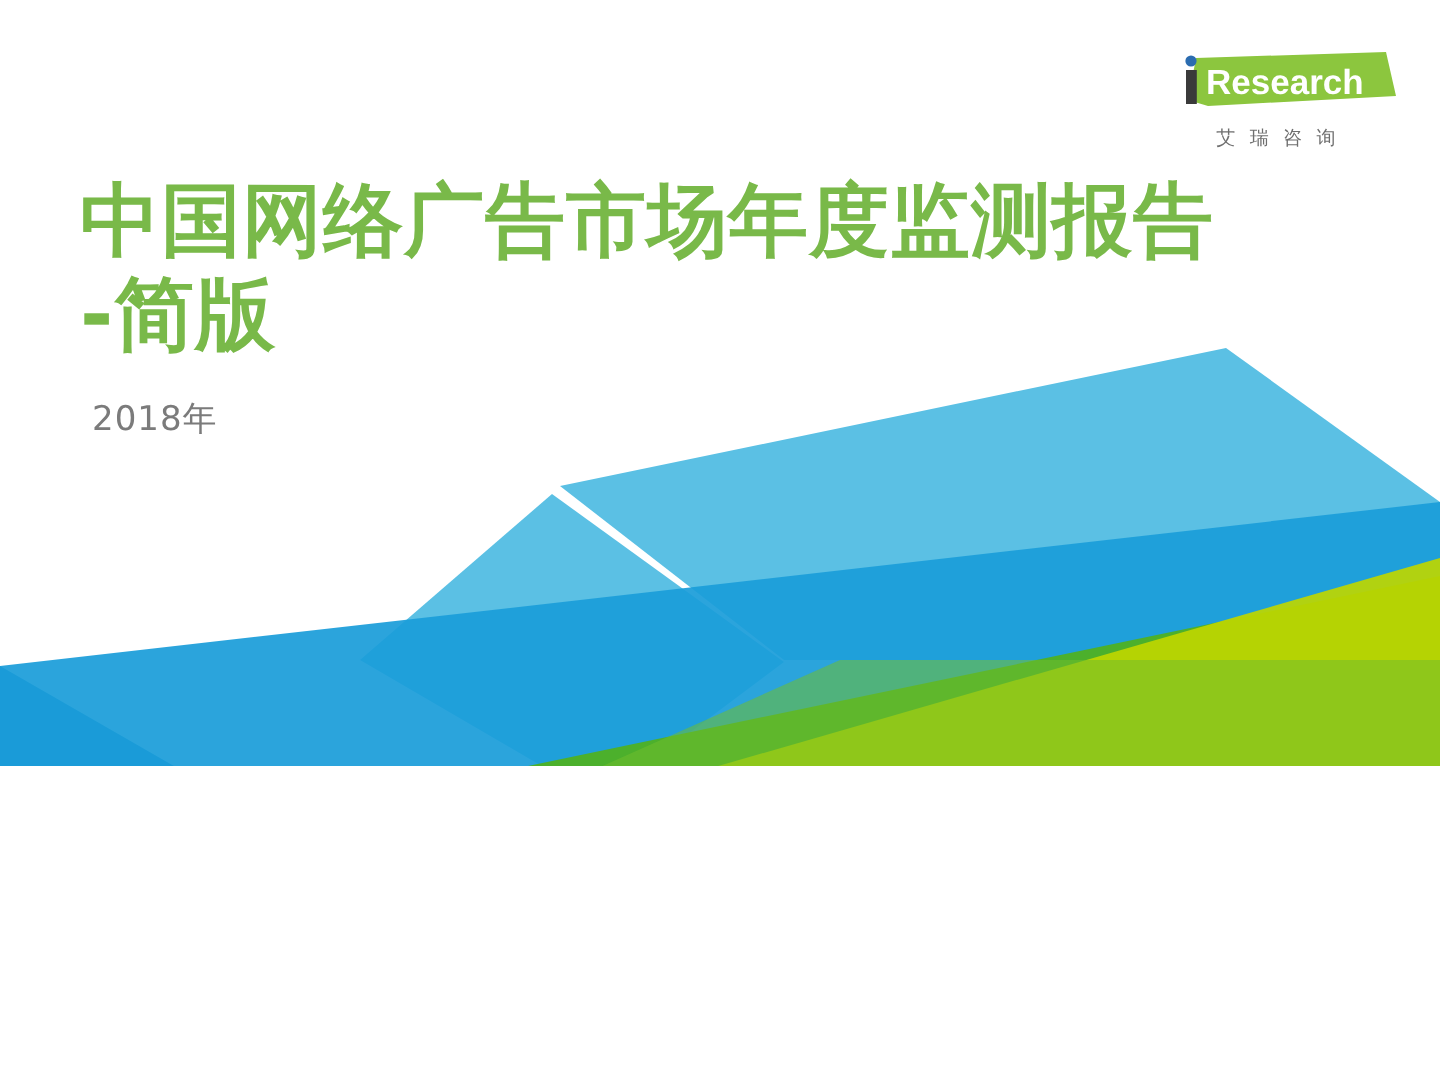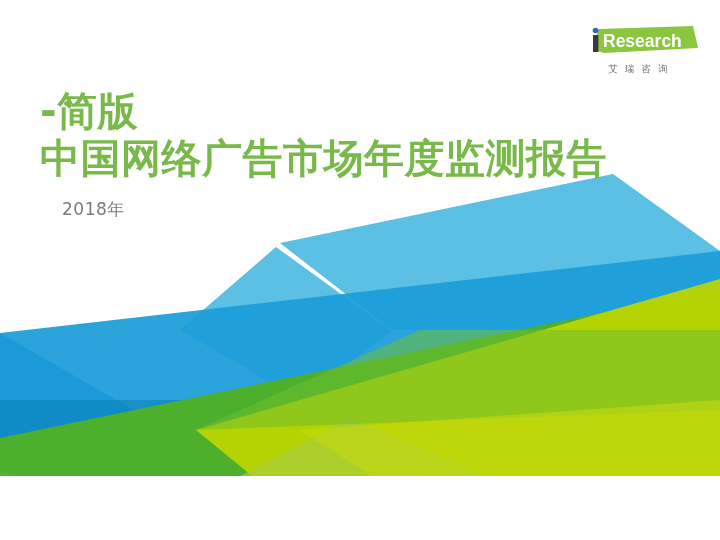--- a/index.html
+++ b/index.html
@@ -6,21 +6,21 @@
     margin: 0;
     padding: 0;
     background: #ffffff;
   }
   body {
     font-family: "Liberation Sans", "DejaVu Sans", sans-serif;
   }
   #slide {
     position: relative;
     width: 720px;
-    height: 476px;
+    height: 383px;
     background: #ffffff;
     overflow: hidden;
   }
 
   
   #bg-art {
     position: absolute;
     left: 0;
     top: 0;
     width: 720px;
@@ -64,21 +64,21 @@
     font-size: 40px;
     line-height: 47px;
     font-weight: bold;
     color: #79b949;
     letter-spacing: 0.5px;
     white-space: nowrap;
     font-family: "DejaVu Sans", "Liberation Sans", sans-serif;
   }
   #subtitle {
     position: absolute;
-    left: 62px;
+    left: 46px;
     top: 198px;
     z-index: 4;
     font-size: 17px;
     color: #7b7b7b;
     letter-spacing: 0.5px;
     font-family: "DejaVu Sans", "Liberation Sans", sans-serif;
   }
 </style>
 </head>
 <body>
@@ -119,19 +119,19 @@
         <circle cx="15.5" cy="4.5" r="2.8" fill="#2B6CB0"></circle>
         <rect x="13" y="9" width="5.4" height="17" fill="#3A3A3A"></rect>
 
         <text x="23" y="21" fill="#ffffff" font-family="'Liberation Sans', sans-serif" font-size="17.5" font-weight="bold">Research</text>
       </svg>
     </div>
     <div id="logo-cn">艾 瑞 咨 询</div>
   </div>
 
   <div id="title-wrap">
+    <div class="title-line">中国网络广告市场年度监测报告</div>
     <div class="title-line">-简版</div>
-    <div class="title-line">中国网络广告市场年度监测报告</div>
   </div>
 
   <div id="subtitle">2018年</div>
 
 </div>
 
 </body></html>

